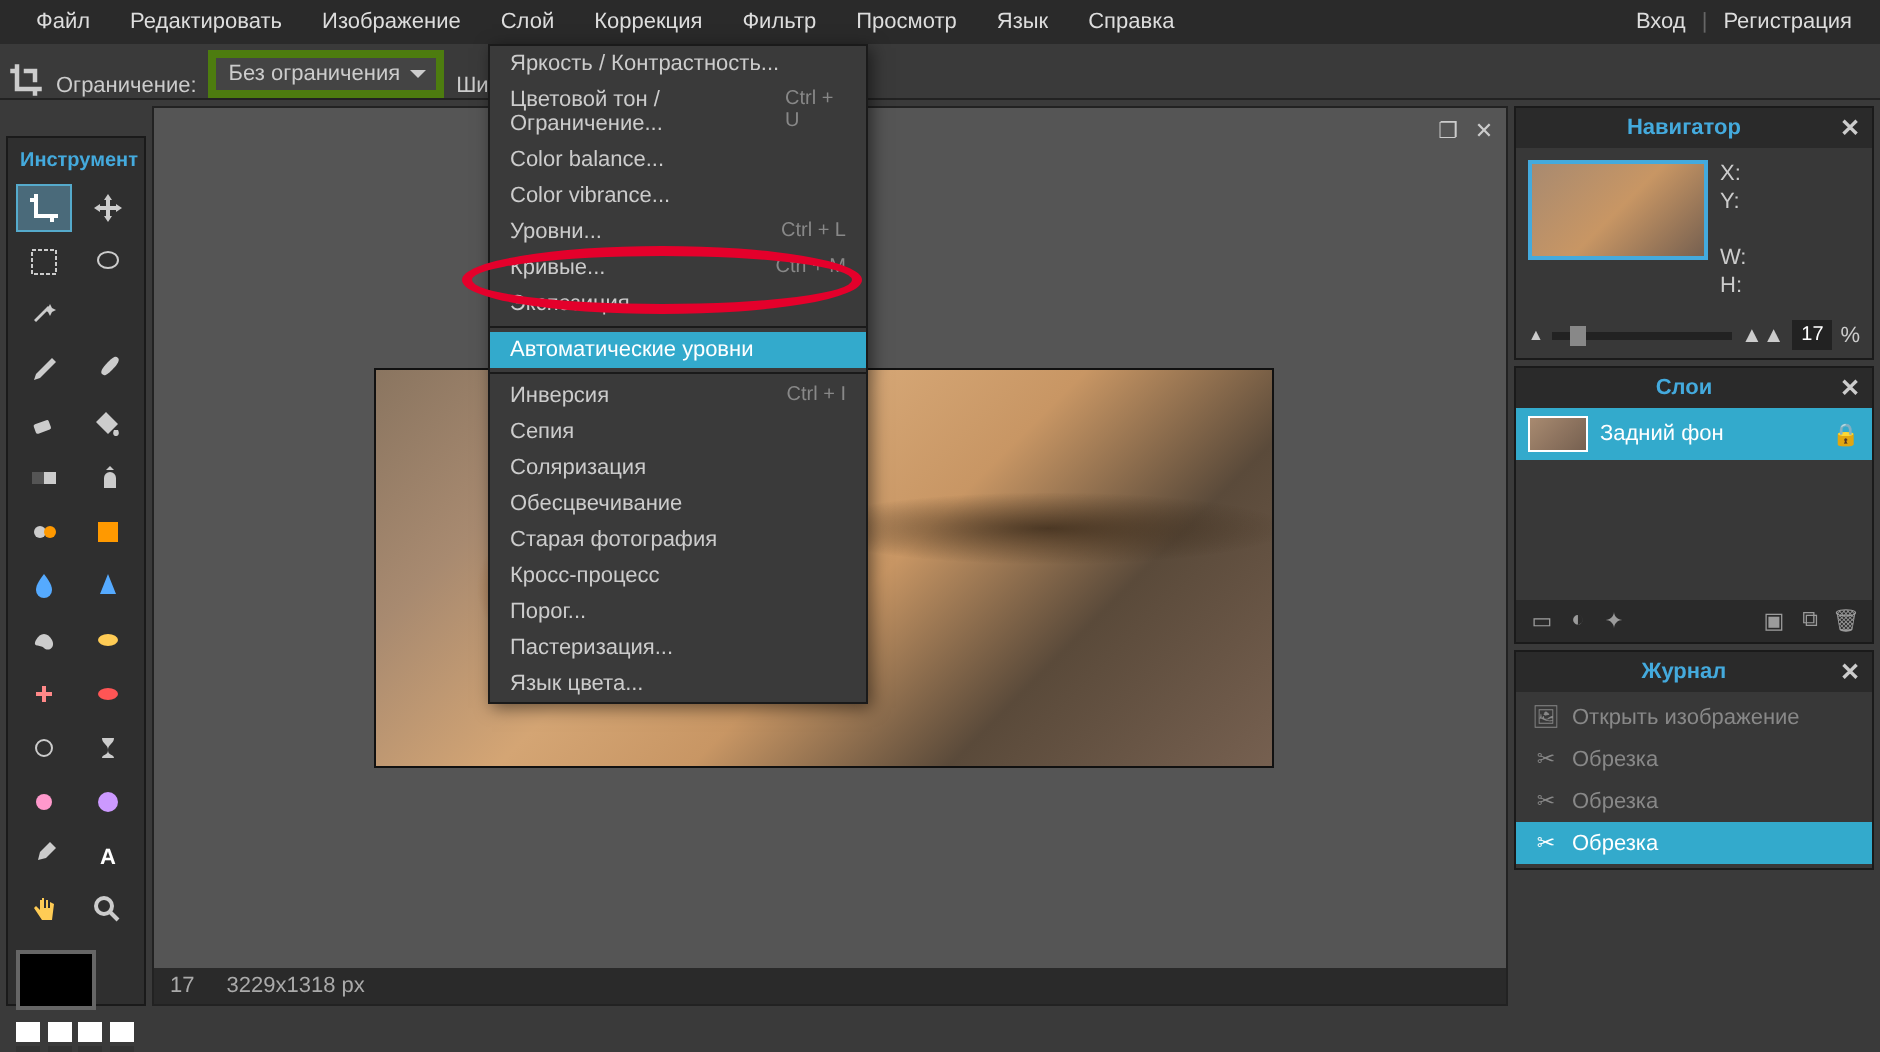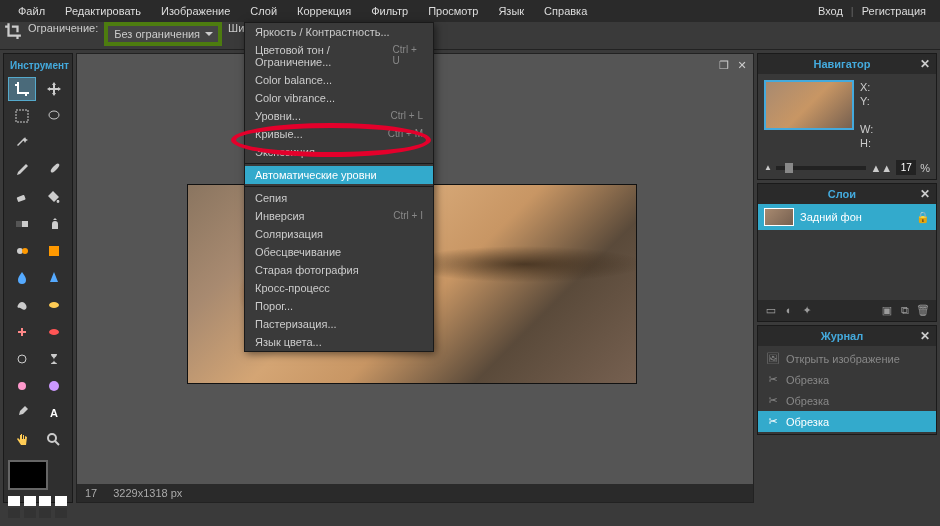--- a/index.html
+++ b/index.html
@@ -2,27 +2,27 @@
 <html><head>
 <meta charset="utf-8">
 <style>
 *{margin:0;padding:0;box-sizing:border-box;font-family:Arial,sans-serif;font-size:11px;user-select:none}
 body{background:#3a3a3a;color:#ccc;width:940px;height:526px;overflow:hidden;position:relative}
 .menubar{background:#2a2a2a;height:22px;display:flex;align-items:center;padding:0 8px;gap:0}
 .menubar .menu-item{padding:4px 10px;cursor:pointer;color:#ddd}
 .menubar .spacer{flex:1}
 .menubar .auth{color:#ddd;padding:4px 6px}
 .menubar .sep{color:#666;padding:0 2px}
-.optbar{background:#3a3a3a;height:28px;display:flex;align-items:flex-start;padding:0 4px;gap:6px;border-bottom:1px solid #222}
+.optbar{background:#3a3a3a;height:28px;display:flex;align-items:flex-end;padding:0 4px;gap:6px;border-bottom:1px solid #222}
 .optbar .crop-icon{width:18px;height:18px;display:flex;align-items:center;justify-content:center}
 .optbar .lbl{color:#ccc}
 .optbar .dd{background:#444;border:4px solid #4d7c0f;color:#ccc;padding:2px 18px 2px 6px;position:relative}
 .optbar .dd:after{content:"";position:absolute;right:5px;top:50%;margin-top:-2px;border:4px solid transparent;border-top-color:#ccc}
 .main{display:flex;height:456px}
-.tools-panel{width:70px;background:#2f2f2f;border:1px solid #1a1a1a;margin:3px 0 3px 3px;padding:4px}
+.tools-panel{width:70px;background:#2f2f2f;border:1px solid #1a1a1a;margin:18px 0 3px 3px;padding:4px}
 .tools-title{color:#4ad;font-weight:bold;font-size:10px;padding:2px 2px 6px;text-align:left}
 .tools-grid{display:grid;grid-template-columns:1fr 1fr;gap:3px}
 .tool{width:28px;height:24px;display:flex;align-items:center;justify-content:center;border:1px solid transparent;cursor:pointer}
 .tool.active{background:#4a6a7a;border-color:#5ac}
 .tool svg{width:16px;height:16px}
 .swatch{margin-top:8px;width:40px;height:30px;background:#000;border:2px solid #666}
 .swatch-grid{margin-top:6px;display:grid;grid-template-columns:repeat(4,1fr);gap:2px}
 .swatch-grid .sw{width:12px;height:10px;background:#fff}
 .swatch-grid .sw.dark{background:#333}
 .canvas-area{flex:1;background:#555;margin:3px;position:relative;border:1px solid #222}
@@ -364,27 +364,27 @@
     </div>
   <div class="dd-item">
       <span>Экспозиция</span>
     </div>
   <div class="dd-sep"></div>
   <div class="dd-item hl">
       <span>Автоматические уровни</span>
     </div>
   <div class="dd-sep"></div>
   <div class="dd-item">
-      <span>Сепия</span>
-    </div>
-  <div class="dd-item">
       <span>Инверсия</span>
       <span class="sc">Ctrl + I</span>
     </div>
   <div class="dd-item">
+      <span>Сепия</span>
+    </div>
+  <div class="dd-item">
       <span>Соляризация</span>
     </div>
   <div class="dd-item">
       <span>Обесцвечивание</span>
     </div>
   <div class="dd-item">
       <span>Старая фотография</span>
     </div>
   <div class="dd-item">
       <span>Кросс-процесс</span>

